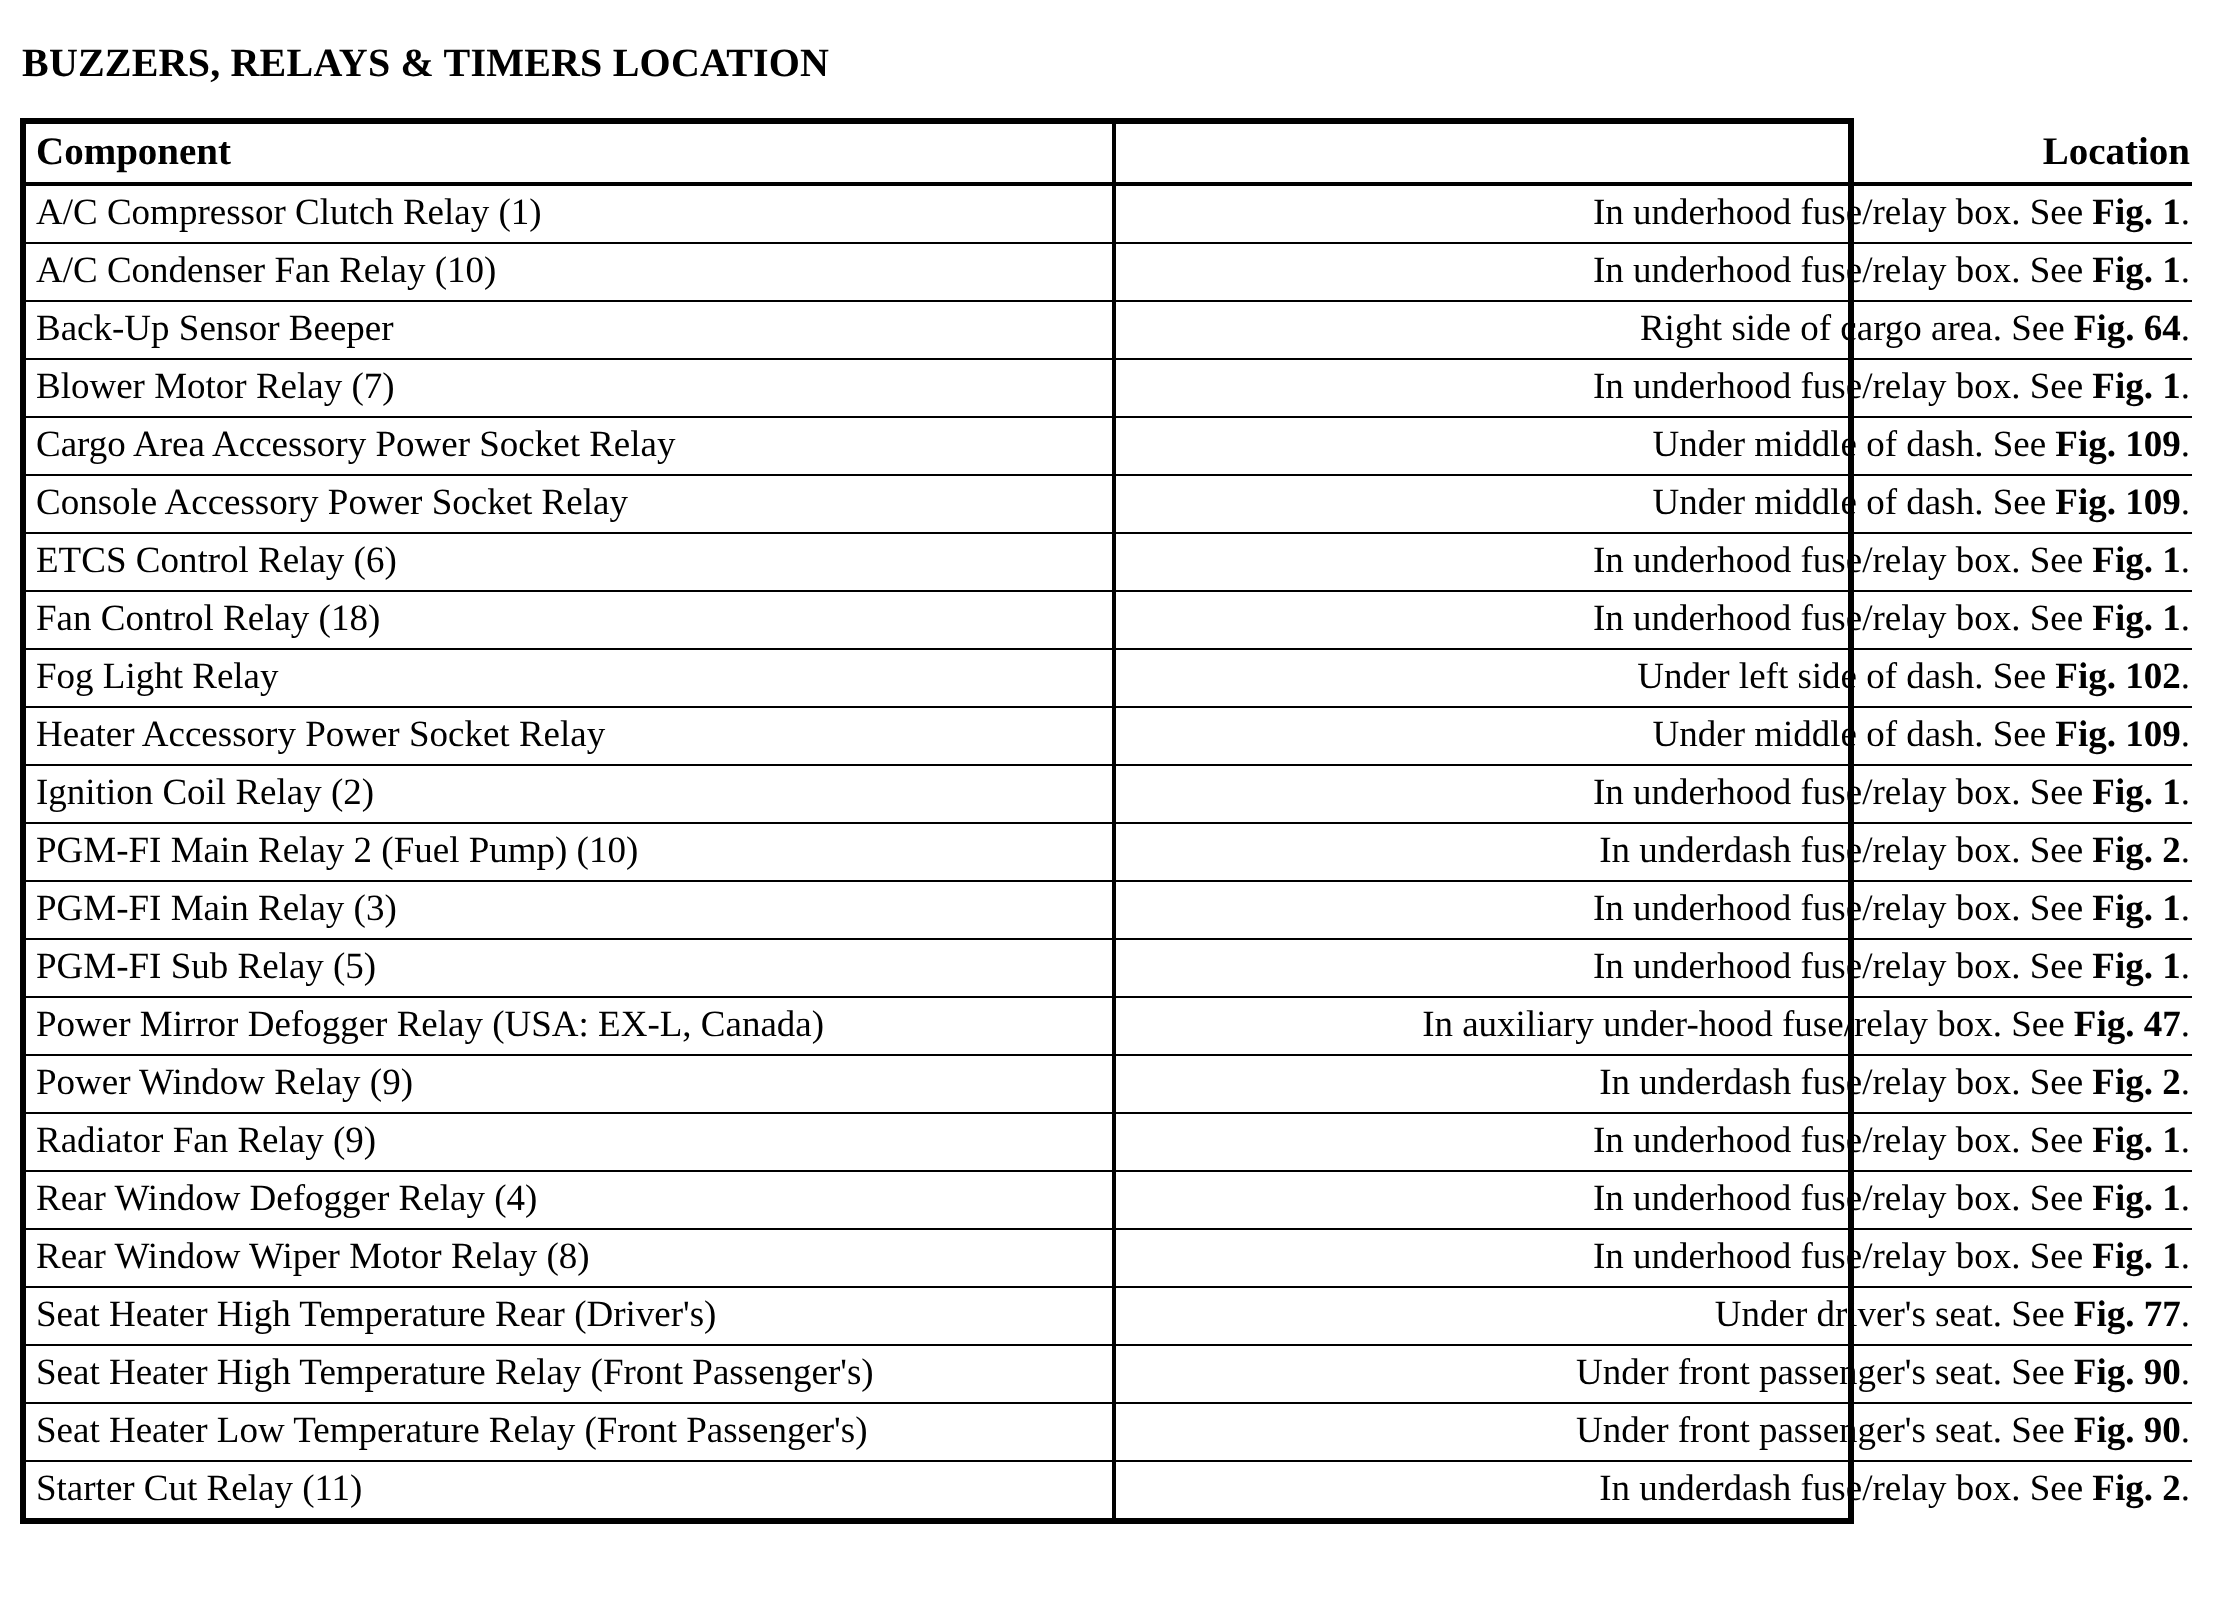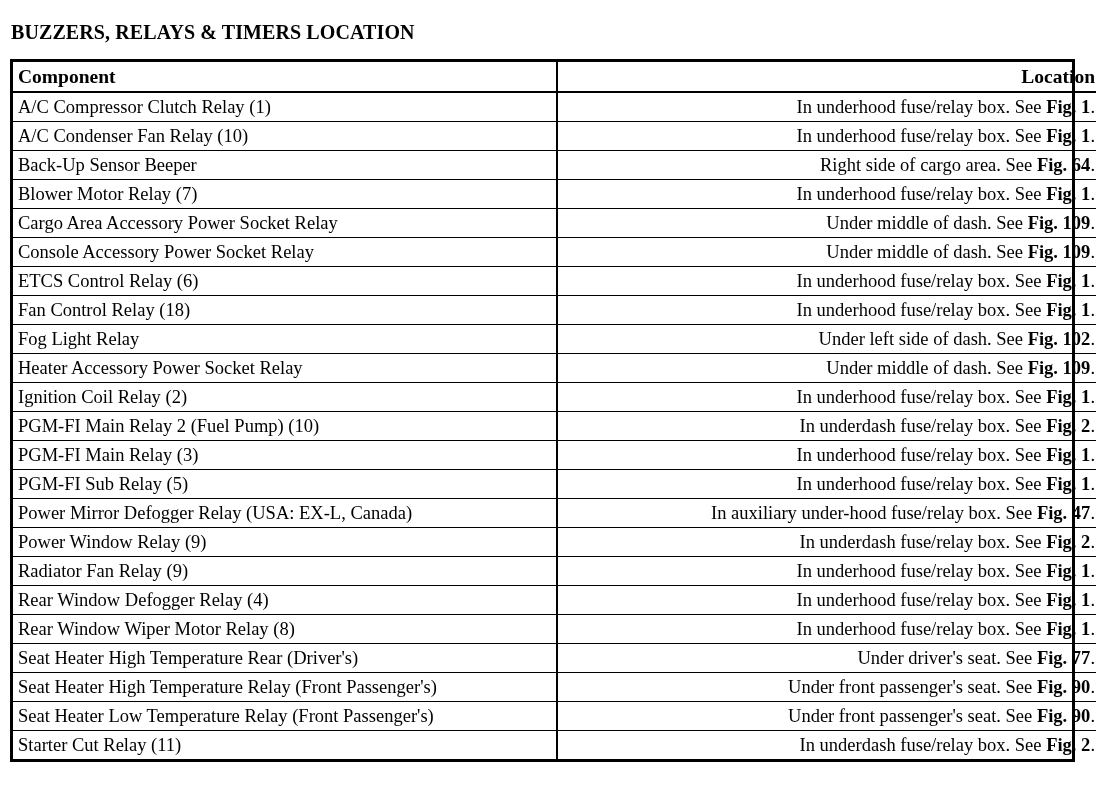--- a/index.html
+++ b/index.html
@@ -32,21 +32,21 @@
     font-weight: bold;
     letter-spacing: 0.1px;
     line-height: 26px;
     white-space: nowrap;
   }
 
   #table-wrap {
     position: absolute;
     left: 10px;
     top: 59px;
-    width: 1065px;
+    width: 917px;
     box-sizing: border-box;
     border: 3px solid #000000;
   }
 
   table.loc-table {
     width: 100%;
     border-collapse: collapse;
     table-layout: fixed;
     font-size: 18.5px;
   }

